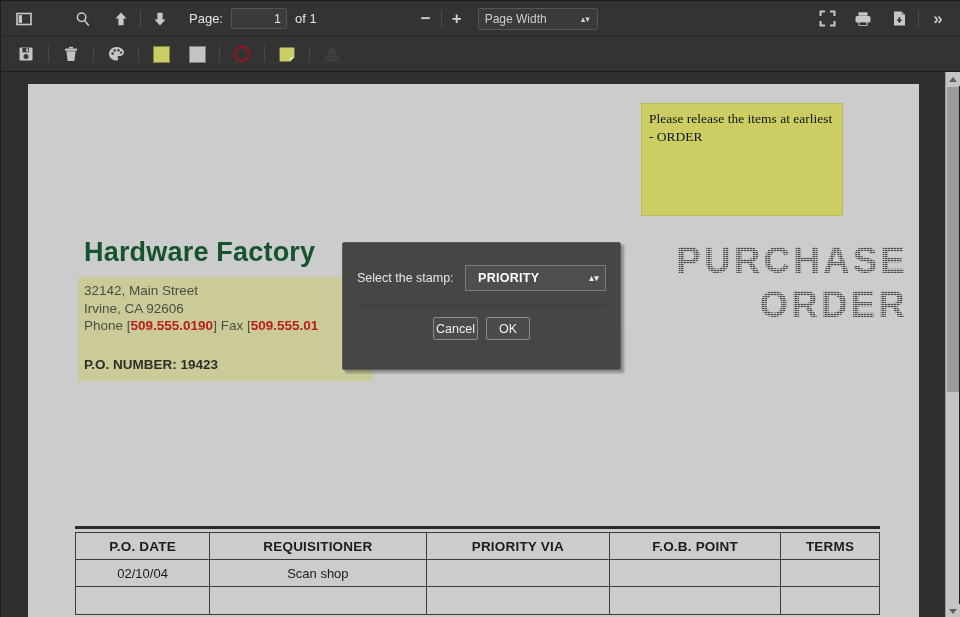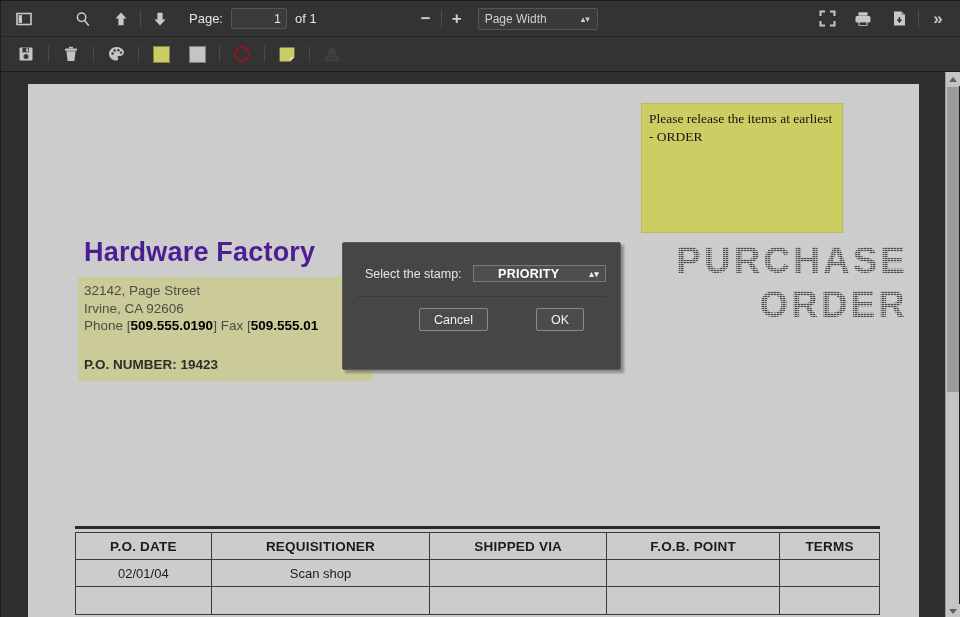--- a/index.html
+++ b/index.html
@@ -93,35 +93,35 @@
     position: absolute;
     left: 27px; top: 12px;
     width: 891px; height: 600px;
     background: #cccccc;
     overflow: hidden;
   }
 
   
   .doc-title {
     position: absolute; left: 56px; top: 153px;
-    font-size: 27px; font-weight: 700; color: #4c1d95;
+    font-size: 27px; font-weight: 700; color: #14532d;
     letter-spacing: 0.2px;
     font-family: "Liberation Sans", sans-serif;
   }
   .hl-block {
     position: absolute; left: 50px; top: 193px;
     width: 295px; height: 104px;
     background: #cbcb9a;
   }
   .addr {
     position: absolute; left: 56px; top: 198px;
     font-size: 13.5px; color: #4d4d42; line-height: 17.5px;
     white-space: nowrap;
   }
-  .addr b { color: #000000; }
+  .addr b { color: #b91c1c; }
   .po-num {
     position: absolute; left: 56px; top: 273px;
     font-size: 13.5px; font-weight: 700; color: #2e2e26;
   }
 
   .to-block {
     position: absolute; left: 54px; top: 320px;
     font-size: 15px; color: #2a2a2a; line-height: 21.5px;
   }
   .to-block .to-label { font-weight: 700; font-size: 13.5px; }
@@ -144,21 +144,21 @@
     position: absolute; inset: 0;
     background-image:
       repeating-linear-gradient(0deg, rgba(204,204,204,0) 0 1px, rgba(204,204,204,0.85) 1px 2px),
       repeating-linear-gradient(90deg, rgba(204,204,204,0) 0 2px, rgba(204,204,204,0.55) 2px 3px);
     pointer-events: none;
   }
 
   
   .note {
     position: absolute; left: 613px; top: 19px;
-    width: 202px; height: 130px;
+    width: 202px; height: 113px;
     background: #ccce63;
     border: 1px solid #b9bb55;
   }
   .note .note-text {
     padding: 6px 7px 0 7px;
     font-family: "Liberation Serif", serif;
     font-size: 13.5px; color: #141414; line-height: 18px;
   }
 
   
@@ -204,29 +204,29 @@
     border-radius: 2px;
   }
   .dlg-row {
     display: flex; align-items: center;
     padding: 0 14px;
   }
   .dlg-row.r1 { margin-top: 22px; }
   .dlg-row.r2 { margin-top: 12px; }
   .dlg-label {
     color: #e6e6e6; font-size: 12.5px;
-    width: 108px; flex: 0 0 auto; margin-left: 8px;
+    width: 108px; flex: 0 0 auto;
   }
   .dlg-select {
     position: relative;
-    flex: 1 1 auto; height: 17px;
+    flex: 1 1 auto; height: 26px;
     background: #4e4e4e;
     border: 1px solid #7b7b7b;
     display: flex; align-items: center;
-    padding: 0 24px;
+    padding: 0 12px;
     color: #ffffff; font-size: 12.5px; font-weight: 700;
     letter-spacing: 0.3px;
   }
   .dlg-select .dcaret {
     position: absolute; right: 6px; top: 50%;
     transform: translateY(-50%);
     font-size: 9px; color: #e9e9e9; line-height: 1;
   }
   .dlg-check-wrap { flex: 1 1 auto; display: flex; justify-content: center; }
   .dlg-check {
@@ -245,23 +245,22 @@
     margin-top: 11px;
     display: flex; justify-content: center; gap: 8px;
   }
   .dlg-btn {
     min-width: 44px; height: 23px;
     background: #4b4b4b;
     border: 1px solid #8a8a8a;
     border-radius: 2px;
     color: #f0f0f0; font-size: 12.5px;
     display: flex; align-items: center; justify-content: center;
-    padding: 0 14px;
+    padding: 0 2px;
     cursor: default;
-    margin-left: 40px;
   }
 
   
   #vscroll {
     position: absolute;
     right: 0; top: 71px;
     width: 14px; height: 546px;
     background: #c4c4c4;
     border-left: 1px solid #9a9a9a;
   }
@@ -472,41 +471,41 @@
       <div class="stamp">
         <span class="l1">PURCHASE</span>
         <span class="l2">ORDER</span>
         <span class="stamp-mask"></span>
       </div>
 
       <div class="doc-title">Hardware Factory</div>
 
       <div class="hl-block"></div>
       <div class="addr">
-        <div>32142, Page Street</div>
+        <div>32142, Main Street</div>
         <div>Irvine, CA 92606</div>
         <div><span>Phone [</span><b>509.555.0190</b><span>]</span><span>  Fax [</span><b>509.555.01</b></div>
       </div>
       <div class="po-num">P.O. NUMBER: 19423</div>
 
 
       <div class="table-topline"></div>
       <table class="po-table">
         <thead>
           <tr id="thead-row">
               <th>P.O. DATE</th>
               <th>REQUISITIONER</th>
-              <th>SHIPPED VIA</th>
+              <th>PRIORITY VIA</th>
               <th>F.O.B. POINT</th>
               <th>TERMS</th>
             </tr>
         </thead>
         <tbody id="tbody">
             <tr>
-              <td>02/01/04</td>
+              <td>02/10/04</td>
               <td>Scan shop</td>
               <td></td>
               <td></td>
               <td></td>
             </tr>
             <tr class="empty">
               <td></td>
               <td></td>
               <td></td>
               <td></td>

